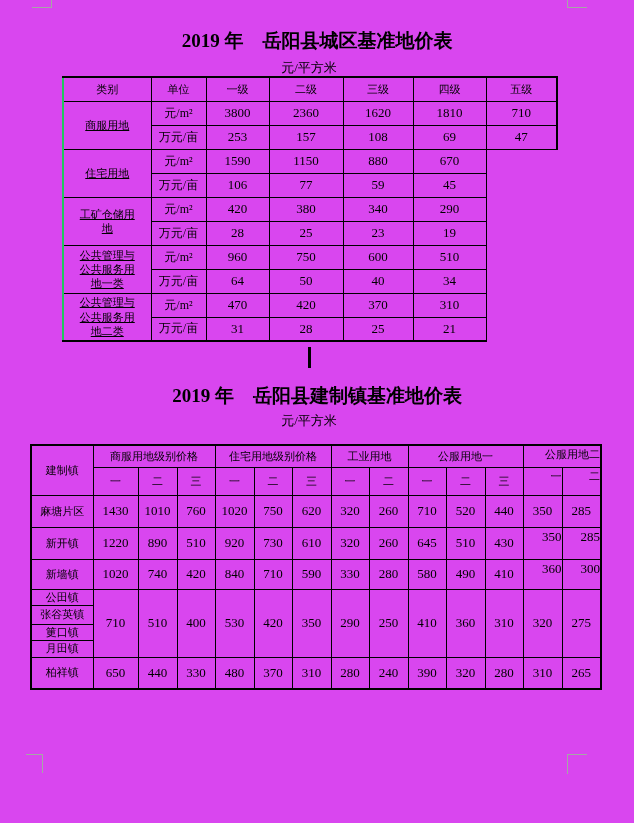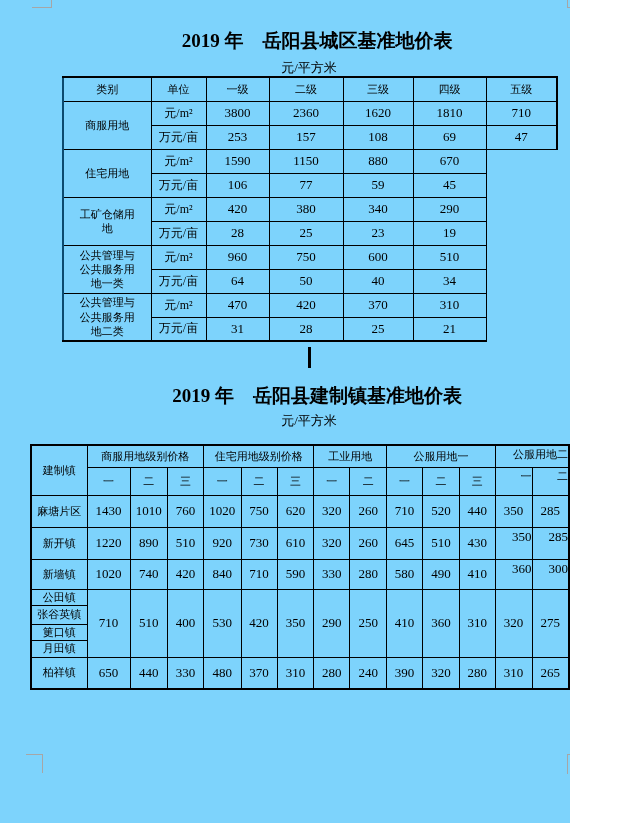--- a/index.html
+++ b/index.html
@@ -1,30 +1,30 @@
 <!DOCTYPE html>
 <html><head>
 <meta charset="utf-8">
 <style>
   html,body{margin:0;padding:0;background:#fff;}
-  .page{position:relative;width:570px;height:823px;background:#7dd3fc;overflow:hidden;
+  .page{position:relative;width:634px;height:823px;background:#d946ef;overflow:hidden;
         font-family:"Liberation Serif","DejaVu Serif",serif;color:#000;}
   .title{position:absolute;left:0;width:634px;text-align:center;
          font-size:19px;font-weight:bold;white-space:pre;}
   .subtitle{position:absolute;left:0;width:618px;text-align:center;font-size:13px;}
   table{border-collapse:collapse;table-layout:fixed;position:absolute;}
   td{border:1px solid #000;text-align:center;vertical-align:middle;
      font-size:11px;padding:0;overflow:hidden;}
   .num{font-size:13px;}
   .unit{font-size:12px;}
   .t1{left:62px;top:76px;}
   .t1 tr{height:24px;}
-  .t1 .cat{padding:0 14px;line-height:1.3;}
+  .t1 .cat{padding:0 14px;line-height:1.3;text-decoration:underline;}
   .bt2{border-top:2px solid #000;}
-  .bl2{border-left:2px solid #0c4a6e;}
+  .bl2{border-left:2px solid #22c55e;}
   .br2{border-right:2px solid #000;}
   .bb2{border-bottom:2px solid #000;}
   td.g{border:none;background:transparent;}
   .t2{left:30px;top:444px;border:2px solid #000;}
   .vt{vertical-align:top;padding-top:2px;line-height:1.1;text-align:right;}
   .crop{position:absolute;}
   .crop.tl{left:32px;top:0;width:19px;height:7px;border-right:1px solid #a6a6a6;border-bottom:1px solid #a6a6a6;}
   .crop.tr{left:567px;top:0;width:19px;height:7px;border-left:1px solid #a6a6a6;border-bottom:1px solid #a6a6a6;}
   .crop.bl{left:26px;top:754px;width:16px;height:18px;border-top:1px solid #a6a6a6;border-right:1px solid #a6a6a6;}
   .crop.br{left:567px;top:754px;width:19px;height:19px;border-top:1px solid #a6a6a6;border-left:1px solid #a6a6a6;}

